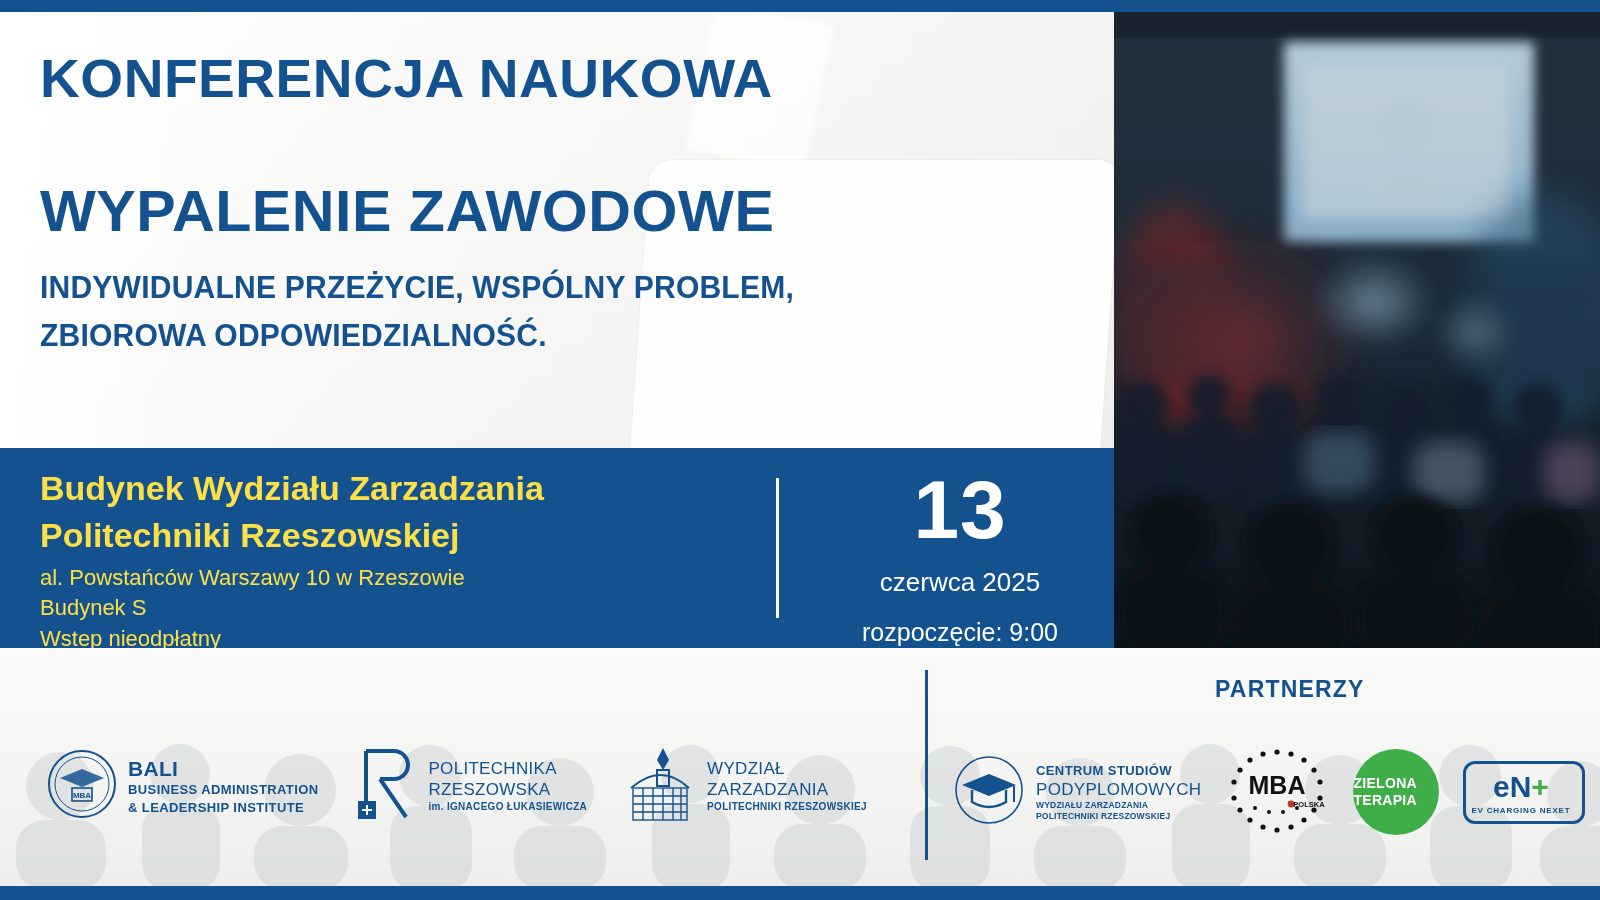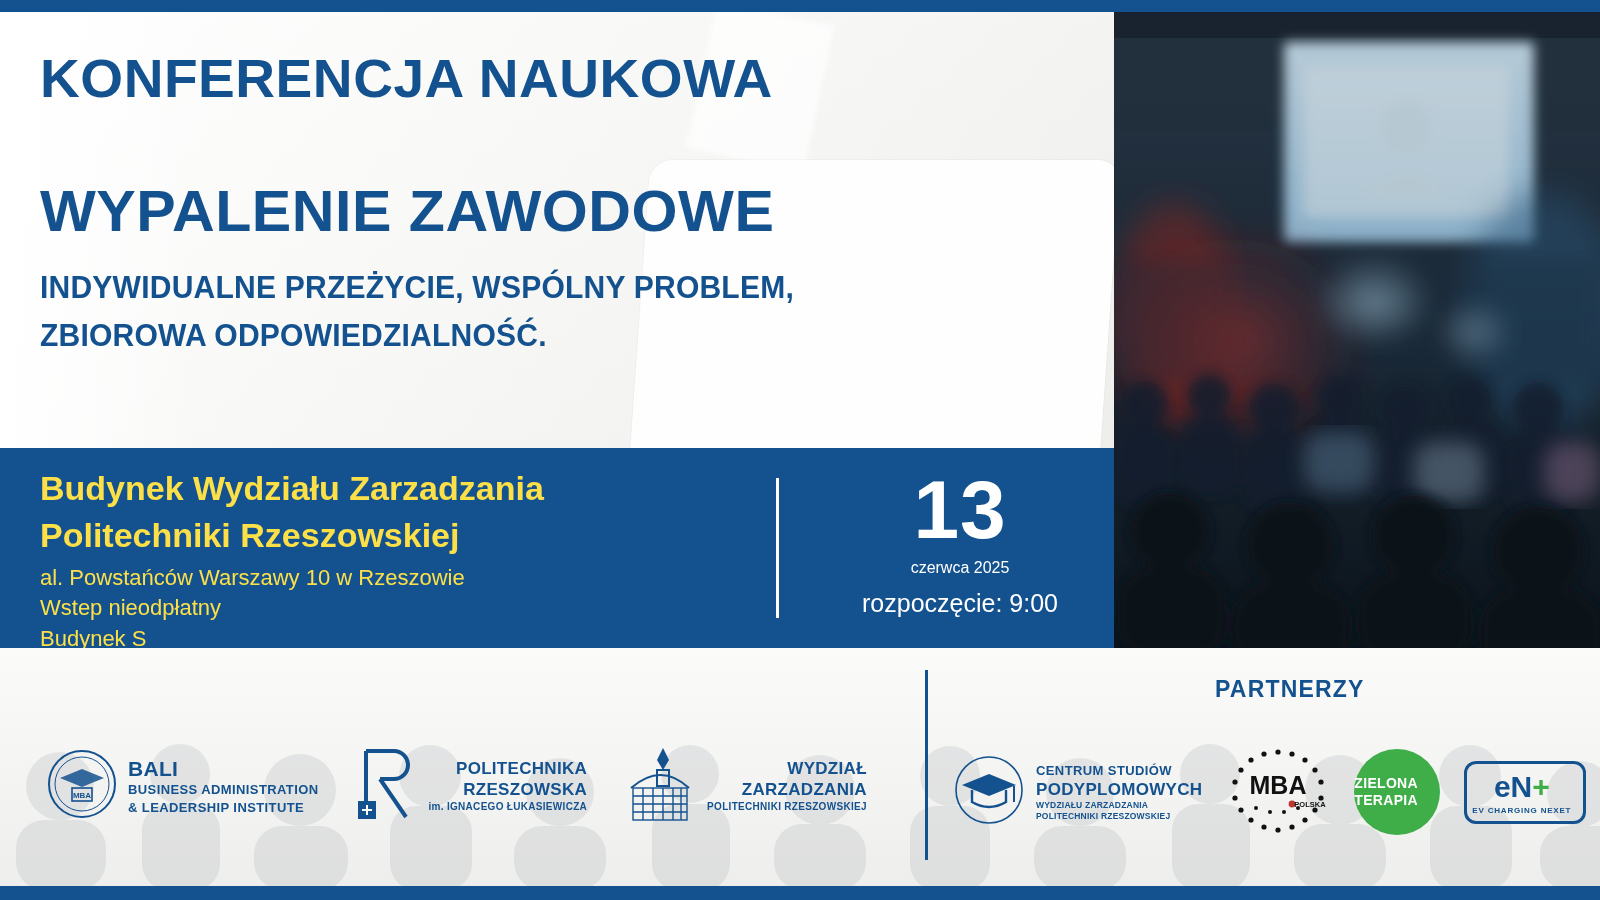--- a/index.html
+++ b/index.html
@@ -156,23 +156,23 @@
     color: #ffffff;
   }
   .date-day {
     font-weight: bold;
     font-size: 82px;
     line-height: 0.98;
     margin: 0 0 8px 0;
     letter-spacing: 1px;
   }
   .date-month {
-    font-size: 16px;
+    font-size: 26px;
     line-height: 1.3;
-    margin: 8px;
+    margin: 16px;
     font-weight: normal;
   }
   .date-time {
     font-size: 25px;
     line-height: 1.3;
     margin: 0;
     font-weight: normal;
   }
   
   .footer {
@@ -220,21 +220,21 @@
   #organizers-row { left: 46px; gap: 36px; }
   #partners-row  { left: 952px; gap: 24px; }
   .logo {
     display: flex;
     align-items: center;
     gap: 10px;
   }
   .logo-text { color: #14528f; }
   .lt-1 { font-weight: bold; font-size: 13px; letter-spacing: .4px; line-height: 1.35; }
   .lt-big { font-weight: bold; font-size: 21px; letter-spacing: .3px; line-height: 1.2; }
-  .lt-mid { font-weight: bold; font-size: 17px; letter-spacing: .3px; line-height: 1.2; text-align: right; }
+  .lt-mid { font-weight: normal; font-size: 17px; letter-spacing: .3px; line-height: 1.2; }
   .lt-small { font-size: 10px; letter-spacing: .3px; line-height: 1.3; font-weight: bold; }
   .lt-tiny { font-size: 8.5px; letter-spacing: .2px; line-height: 1.3; font-weight: bold; }
   .green-circle {
     width: 86px; height: 86px;
     border-radius: 50%;
     background: #3fae49;
     color: #ffffff;
     display: flex;
     flex-direction: column;
     align-items: flex-start;
@@ -368,22 +368,22 @@
       <rect width="486" height="636" fill="url(#screenG)" opacity="0"></rect>
       <rect x="0" y="0" width="486" height="636" fill="#000" opacity="0.12"></rect>
     </svg>
   </div>
 
   <div class="infobar">
     <div class="venue">
       <p class="venue-title">Budynek Wydziału Zarzadzania</p>
       <p class="venue-title">Politechniki Rzeszowskiej</p>
       <p class="venue-line">al. Powstańców Warszawy 10 w Rzeszowie</p>
+      <p class="venue-line">Budynek S</p>
       <p class="venue-line">Wstep nieodpłatny</p>
-      <p class="venue-line">Budynek S</p>
     </div>
 
     <div class="divider-v"></div>
 
     <div class="dateblock">
       <p class="date-day">13</p>
       <p class="date-month">czerwca 2025</p>
       <p class="date-time">rozpoczęcie: 9:00</p>
     </div>
   </div>

